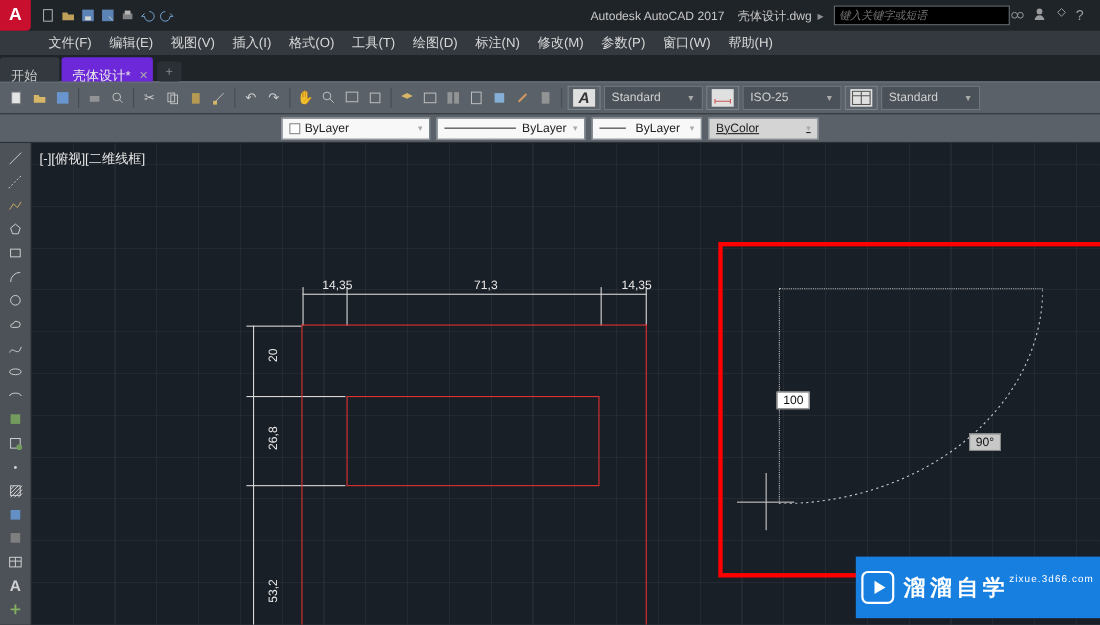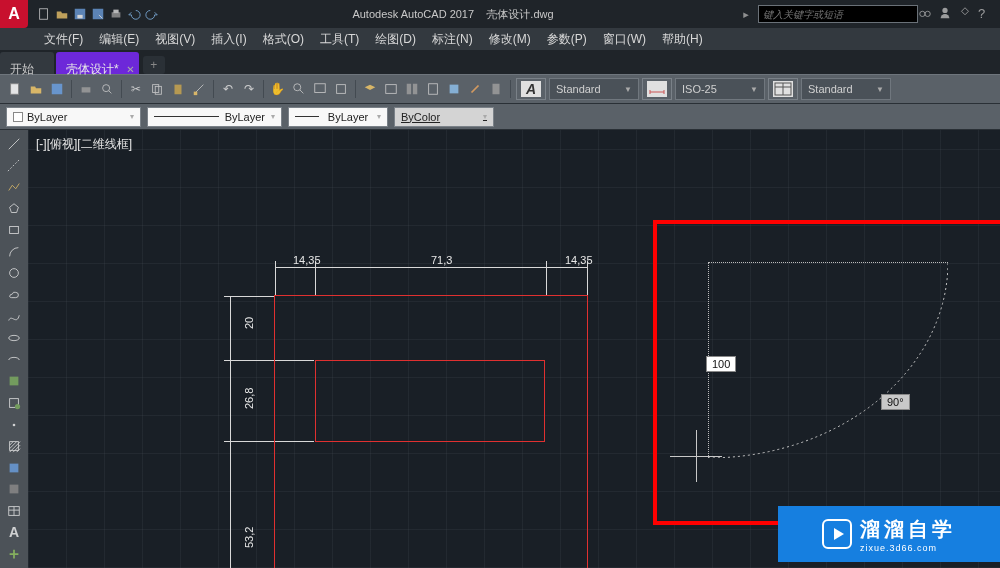--- a/index.html
+++ b/index.html
@@ -2,21 +2,21 @@
 <html><head>
 <meta charset="utf-8">
 <style>
 * { margin: 0; padding: 0; box-sizing: border-box; font-family: "Microsoft YaHei", Arial, sans-serif; }
 body { width: 1000px; height: 568px; background: #33393f; color: #d8d8d8; overflow: hidden; position: relative; }
 
 .title-bar { height: 28px; background: #1f2429; display: flex; align-items: center; font-size: 11px; color: #bfbfbf; }
 .app-logo { width: 28px; height: 28px; background: #c8102e; border-radius: 0 0 4px 0; display: flex; align-items: center; justify-content: center; color: #fff; font-weight: bold; font-size: 16px; }
 .quick-access { display: flex; gap: 2px; padding: 0 8px; }
 .qa-icon { width: 16px; height: 16px; opacity: .8; display: flex; align-items: center; justify-content: center; font-size: 11px; }
-.title-text { flex: 1; text-align: center; color: #c8c8c8; }
+.title-text { flex: 1; text-align: right; color: #c8c8c8; }
 .search-box { width: 160px; height: 18px; background: #000000; border: 1px solid #6a7178; font-size: 10px; padding: 0 4px; color: #999; font-style: italic; }
 .title-right { display: flex; gap: 4px; align-items: center; padding-right: 6px; }
 .tr-icon { width: 16px; height: 16px; opacity: .8; }
 
 .menu-bar { height: 22px; background: #33393f; display: flex; padding-left: 36px; font-size: 12px; align-items: center; }
 .menu-item { padding: 0 8px; cursor: default; }
 
 .tab-bar { height: 24px; background: #1f2429; display: flex; align-items: flex-end; font-size: 12px; }
 .tab { height: 22px; padding: 12px 20px 0 10px; display: flex; align-items: center; border-radius: 3px 3px 0 0; margin-right: 2px; position: relative; }
 .tab.start { background: #33393f; color: #c8c8c8; }
@@ -24,21 +24,21 @@
 .tab-plus { width: 22px; height: 18px; background: #2a3036; border-radius: 3px; display: flex; align-items: center; justify-content: center; color: #888; margin-left: 2px; }
 
 .toolbar { height: 30px; background: #5a6168; display: flex; align-items: center; padding: 0 6px; gap: 3px; border-top: 1px solid #6e757c; border-bottom: 1px solid #2a3036; }
 .tb-icon { width: 18px; height: 18px; display: flex; align-items: center; justify-content: center; font-size: 12px; opacity: .9; }
 .tb-sep { width: 1px; height: 18px; background: #434a51; margin: 0 2px; }
 .style-btn { height: 22px; background: #5a6168; border: 1px solid #7a8188; display: flex; align-items: center; padding: 0 4px; gap: 4px; }
 .style-swatch { width: 20px; height: 16px; background: #e0e0e0; display: flex; align-items: center; justify-content: center; font-size: 14px; color: #333; font-weight: bold; font-style: italic; }
 .style-combo { min-width: 90px; height: 22px; background: #4a5158; border: 1px solid #70777e; display: flex; align-items: center; padding: 0 6px; font-size: 11px; color: #d0d0d0; justify-content: space-between; }
 .combo-arrow { font-size: 8px; color: #aaa; }
 
-.prop-bar { height: 26px; background: #5a6168; display: flex; align-items: center; padding: 0 6px; gap: 6px; border-bottom: 1px solid #2a3036; }
+.prop-bar { height: 26px; background: #5a6168; display: flex; align-items: center; padding: 0 6px; gap: 6px; border-bottom: 1px solid #2a3036; justify-content: center; }
 .prop-combo { height: 20px; background: #f8f8f8; border: 1px solid #7a8188; display: flex; align-items: center; padding: 0 6px; font-size: 11px; color: #222; justify-content: space-between; }
 .prop-combo.w1 { width: 135px; }
 .prop-combo.w2 { width: 135px; }
 .prop-combo.w3 { width: 100px; }
 .prop-combo.w4 { width: 100px; text-decoration: underline; }
 .layer-swatch { width: 10px; height: 10px; border: 1px solid #888; background: #fff; margin-right: 4px; }
 .line-sample { flex: 1; height: 1px; background: #333; margin-right: 6px; }
 .lw-sample { width: 24px; height: 1px; background: #333; margin-right: 6px; }
 
 .workspace { position: absolute; left: 0; top: 130px; right: 0; bottom: 0; display: flex; }
@@ -80,21 +80,21 @@
 .arc-construct { position: absolute; left: 680px; top: 132px; width: 240px; height: 196px; border-left: 1px dotted #bdbdbd; border-top: 1px dotted #bdbdbd; }
 .arc-path { position: absolute; left: 680px; top: 132px; width: 240px; height: 196px; }
 .arc-path svg { width: 100%; height: 100%; }
 .dyn-input { position: absolute; background: #fff; color: #111; border: 1px solid #888; font-size: 11px; padding: 1px 5px; }
 .dyn-100 { left: 678px; top: 226px; }
 .dyn-90 { left: 853px; top: 264px; background: #c8c8c8; }
 
 .watermark { position: absolute; right: 0; bottom: 6px; width: 222px; height: 56px; background: #167fe0; display: flex; align-items: center; justify-content: center; gap: 8px; color: #fff; }
 .wm-play { width: 30px; height: 30px; border: 2px solid #fff; border-radius: 6px; display: flex; align-items: center; justify-content: center; }
 .wm-play::before { content: ''; border-left: 10px solid #fff; border-top: 6px solid transparent; border-bottom: 6px solid transparent; margin-left: 3px; }
-.wm-text { display: flex; flex-direction: column; }
+.wm-text { display: flex; flex-direction: row; text-align: center; }
 .wm-title { font-size: 20px; font-weight: bold; letter-spacing: 4px; }
 .wm-sub { font-size: 9px; letter-spacing: 1px; }
 
 svg.icon { width: 14px; height: 14px; }
 </style>
 </head>
 <body>
 
 <div class="title-bar">
   <div class="app-logo">A</div>

